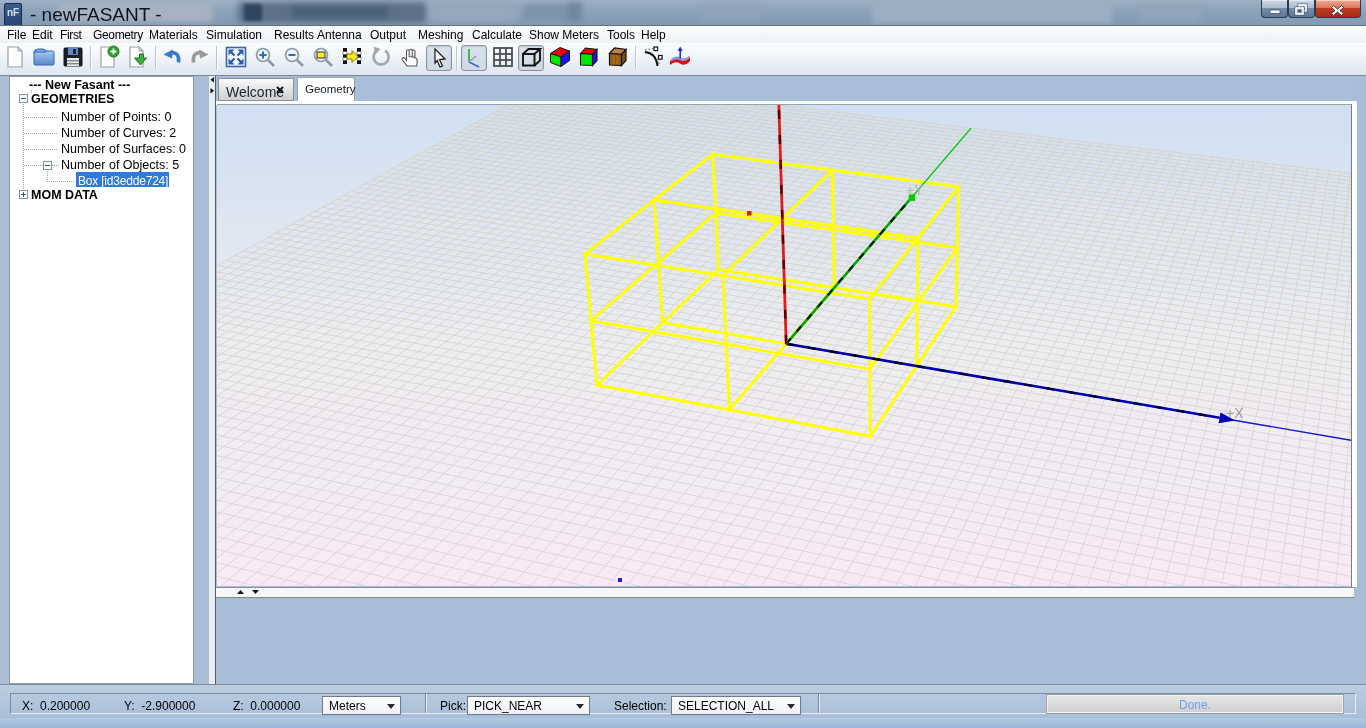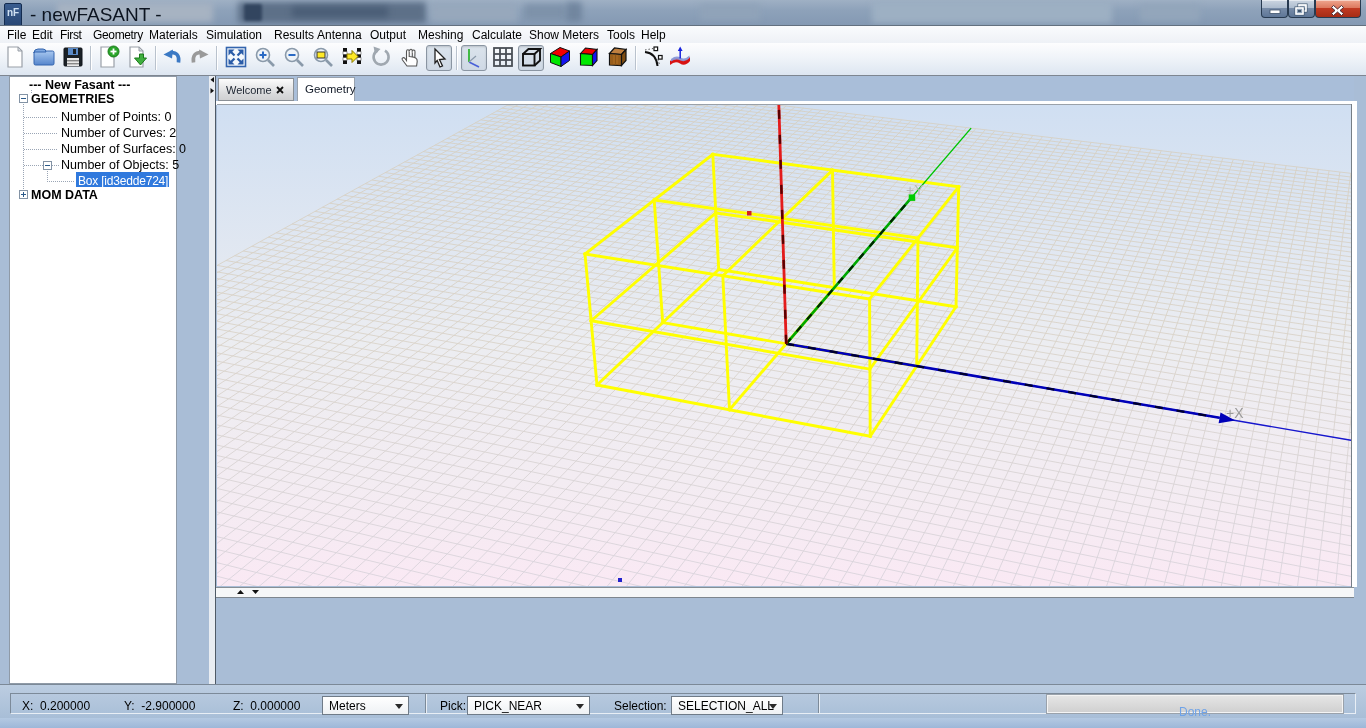--- a/index.html
+++ b/index.html
@@ -18,42 +18,42 @@
 #menu{position:absolute;left:0;top:25px;width:1366px;height:18px;background:linear-gradient(#fafbfd,#eef1f6);border-top:1px solid #63707f;font-size:12px;color:#000;white-space:nowrap}
 #menu span{position:absolute;top:2px}
 
 #tbar{position:absolute;left:0;top:43px;width:1366px;height:33px;background:linear-gradient(#fdfdfe 0%,#f0f4f9 45%,#dde6f1 100%);border-bottom:1px solid #7e8691}
 .tb{position:absolute;top:45px;width:26px;height:26px}
 .tb svg{display:block}
 .tbsep{position:absolute;top:46px;width:2px;height:24px;border-left:1px solid #b9c2cd;border-right:1px solid #fff}
 .pressed{border:1px solid #8a95a2;border-radius:3px;background:linear-gradient(#dbe3ec,#cfd9e5);box-shadow:inset 0 1px 2px rgba(0,0,0,.15)}
 
 #mainbg{position:absolute;left:0;top:76px;width:1366px;height:608px;background:#a9bdd6}
-#tree{position:absolute;left:9px;top:76px;width:168px;height:608px;background:#fff;border:1px solid #8f9aa7;font-size:13px}
+#tree{position:absolute;left:9px;top:76px;width:185px;height:608px;background:#fff;border:1px solid #8f9aa7;font-size:13px}
 #split{position:absolute;left:209px;top:76px;width:6px;height:608px;background:#e9edf2}
 #vline{position:absolute;left:215px;top:76px;width:1px;height:608px;background:#4f5a66}
 #tabstrip{position:absolute;left:216px;top:76px;width:1138px;height:27px;background:#a9bed9;border-bottom:1px solid #8fa5c0}
-#tabw{position:absolute;left:218px;top:78px;width:76px;height:23px;background:linear-gradient(#fcfcfc,#d9dadc 70%,#cfd0d2);border:1px solid #8a9096;font-size:11px;color:#1c2430;padding:5px 0 16px 7px}
+#tabw{position:absolute;left:218px;top:78px;width:76px;height:23px;background:linear-gradient(#fcfcfc,#d9dadc 70%,#cfd0d2);border:1px solid #8a9096;font-size:14px;color:#1c2430;padding:5px 0 16px 7px}
 
 #tabg{position:absolute;left:297px;top:77px;width:58px;height:26px;background:#fff;border:1px solid #98a2ae;border-bottom:none;font-size:11.5px;color:#101826;padding:5px 0 0 7px}
 #whitepane{position:absolute;left:216px;top:101px;width:1141px;height:4px;background:#fff}
 
 #csplit{position:absolute;left:216px;top:587px;width:1138px;height:11px;background:#f6f7f8;border-top:1px solid #878f96;border-bottom:1px solid #7e868e}
 #console{position:absolute;left:217px;top:598px;width:1137px;height:85px;background:#fff;border-right:1px solid #878f97;font-size:12.5px;line-height:15px;padding:1px 0 0 5px}
 #console .cmd{color:#20619f;font-weight:bold}
 #console .gry{color:#8f8f8f}
 #hline{position:absolute;left:0px;top:684px;width:1366px;height:1px;background:#7c8997}
 
 #status{position:absolute;left:0;top:685px;width:1366px;height:33px;background:linear-gradient(#bccde1,#a8bed7)}
 #sbox{position:absolute;left:10px;top:8px;width:1346px;height:21px;border:1px solid;border-color:#7c8a99 #e8eef5 #e8eef5 #7c8a99}
 .slabel{position:absolute;top:14px;font-size:12px;color:#000}
 .combo{position:absolute;top:11px;height:19px;background:linear-gradient(#ffffff,#eef1f4);border:1px solid #6f7b88;font-size:12px;color:#000;padding:2px 0 0 6px}
 .combo i{position:absolute;right:5px;top:7px;width:0;height:0;border-left:4px solid transparent;border-right:4px solid transparent;border-top:5px solid #2a2a2a;font-style:normal}
 .ssep{position:absolute;top:9px;width:2px;height:19px;border-left:1px solid #7c8a99;border-right:1px solid #e8eef5}
-#progress{position:absolute;left:1046px;top:9px;width:298px;height:20px;background:linear-gradient(#e6e6e6,#cfcfcf);border:1px solid #9aa2ab;box-shadow:inset 0 0 0 1px #f4f4f4;color:#6fa3e8;font-size:12px;text-align:center;padding-top:10px}
+#progress{position:absolute;left:1046px;top:9px;width:298px;height:20px;background:linear-gradient(#e6e6e6,#cfcfcf);border:1px solid #9aa2ab;box-shadow:inset 0 0 0 1px #f4f4f4;color:#6fa3e8;font-size:12px;text-align:center;padding-top:3px}
 #bottom{position:absolute;left:0;top:718px;width:1366px;height:10px;background:linear-gradient(#b4c9e2,#9db7d8)}
 
 .trow{position:absolute;left:0;width:199px;height:16px;font-size:12.5px;color:#000;white-space:nowrap}
 .tbold{font-weight:bold}
 .tbox{position:absolute;width:9px;height:9px;background:#fff;border:1px solid #8393a5}
 .tbox:before{content:"";position:absolute;left:1px;top:3px;width:5px;height:1px;background:#2b5a8a}
 .tbox.plus:after{content:"";position:absolute;left:3px;top:1px;width:1px;height:5px;background:#2b5a8a}
 .dotv{position:absolute;width:1px;background-image:repeating-linear-gradient(to bottom,#9aa5b5 0 1px,transparent 1px 2px)}
 .doth{position:absolute;height:1px;background-image:repeating-linear-gradient(to right,#9aa5b5 0 1px,transparent 1px 2px)}
 </style></head>
@@ -617,23 +617,23 @@
         <polygon points="15,0 22,0 18.5,4" fill="#111"></polygon>
       </svg>
     </div>
 
   <div id="hline"></div>
   <div id="status">
     <div id="sbox"></div>
     <span class="slabel" style="left:22px">X:&nbsp; 0.200000</span>
     <span class="slabel" style="left:124px">Y:&nbsp; -2.900000</span>
     <span class="slabel" style="left:233px">Z:&nbsp; 0.000000</span>
-    <div class="combo" style="left:322px;width:87px">Meters<i></i></div>
+    <div class="combo" style="left:322px;width:79px">Meters<i></i></div>
     <div class="ssep" style="left:425px"></div>
     <span class="slabel" style="left:440px">Pick:</span>
     <div class="combo" style="left:467px;width:123px">PICK_NEAR<i></i></div>
     <span class="slabel" style="left:614px">Selection:</span>
-    <div class="combo" style="left:671px;width:112px">SELECTION_ALL<i></i></div>
+    <div class="combo" style="left:671px;width:130px">SELECTION_ALL<i></i></div>
     <div class="ssep" style="left:818px"></div>
     <div id="progress">Done.</div>
   </div>
   <div id="bottom"></div>
 </div>
 
 </body></html>

